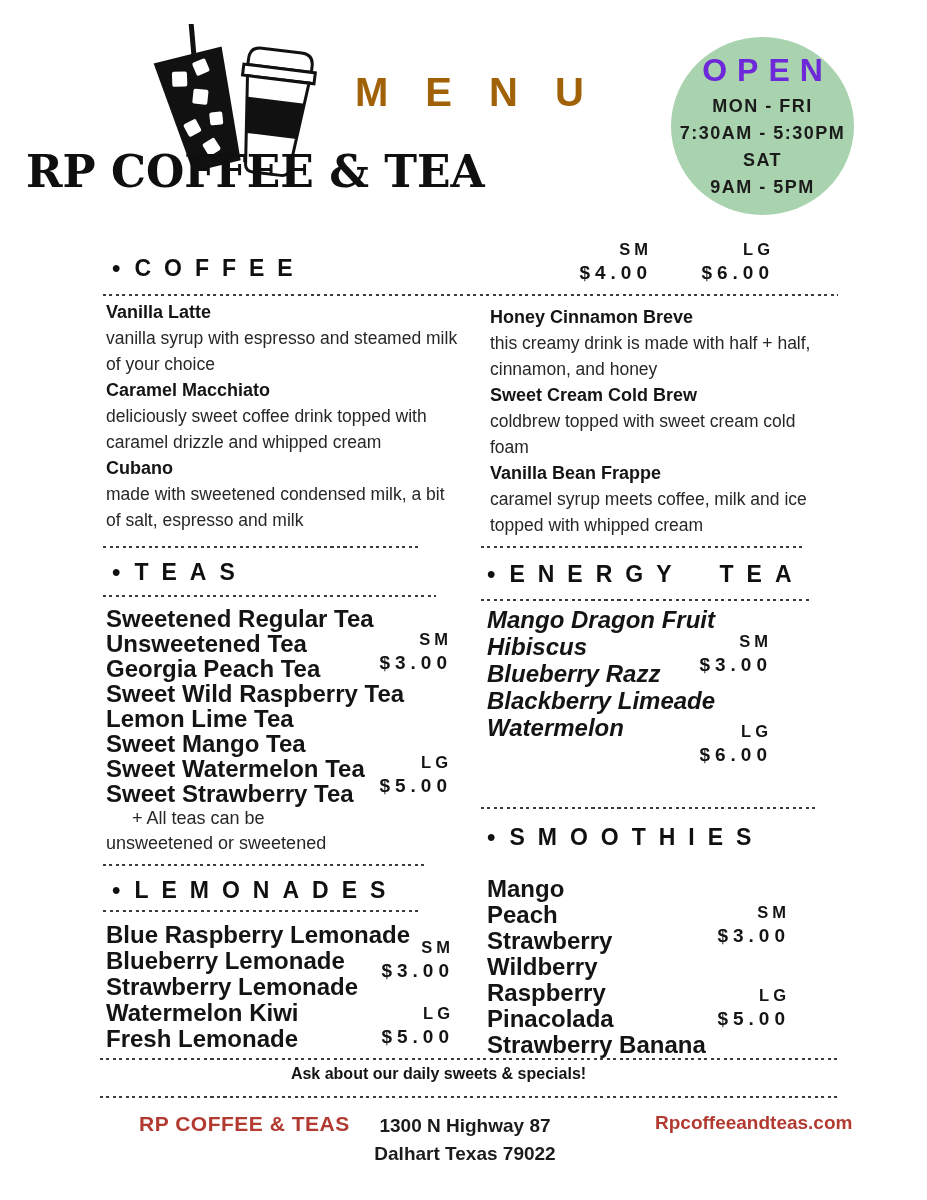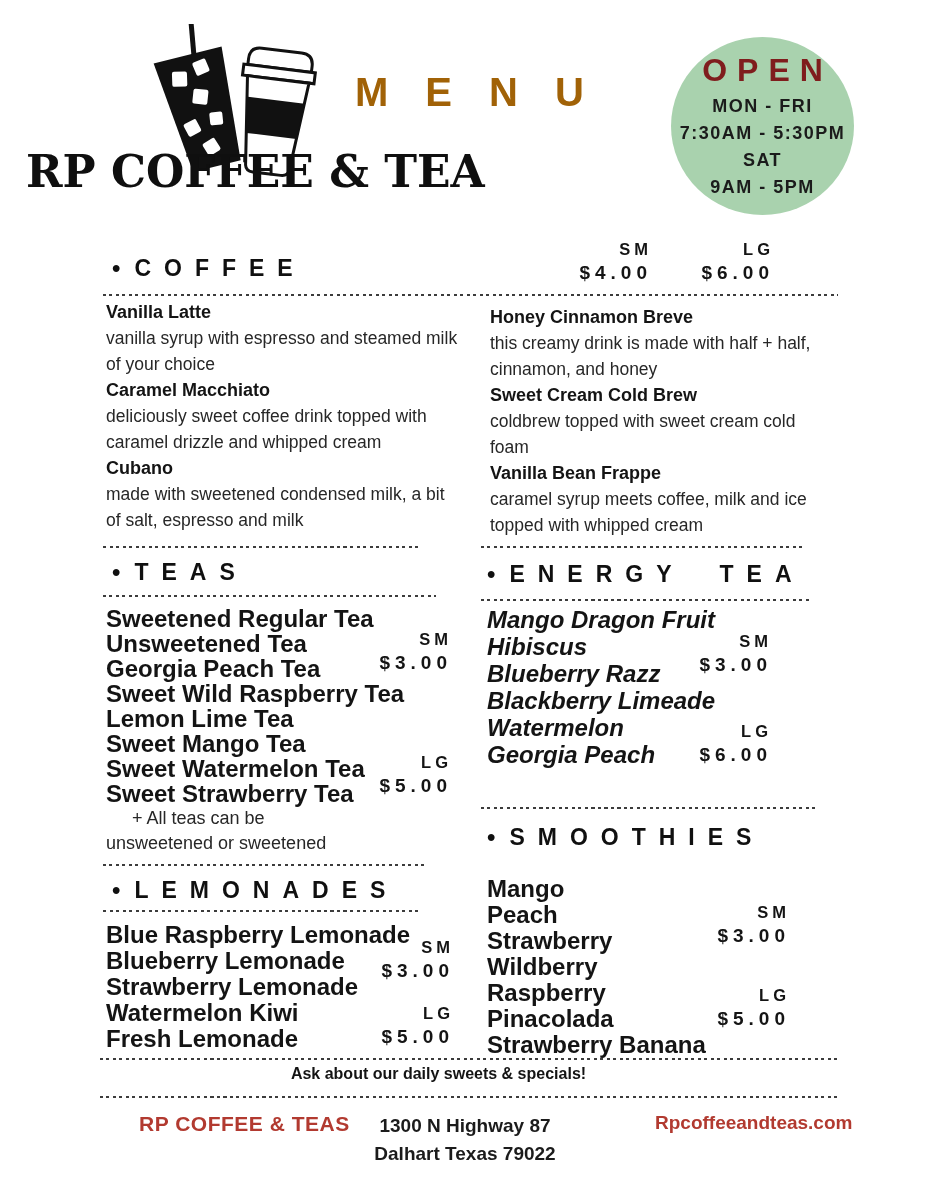--- a/index.html
+++ b/index.html
@@ -71,21 +71,21 @@
     <rect x="100" y="44" width="72" height="11" fill="#fff" stroke="#111" stroke-width="3"></rect>
     <path d="M105 55 L167 55 L158 144 Q157 150 150 150 L122 150 Q115 150 114 144 Z" fill="#fff" stroke="#111" stroke-width="3"></path>
     <path d="M108 76 L165 76 L161 112 L111 112 Z" fill="#111"></path>
   </g>
 </svg>
 
 <div class="brand-script">RP COFFEE &amp; TEA</div>
 <div class="menu-title">MENU</div>
 
 <div class="open-badge" id="open-badge" style="background: rgb(169, 210, 174);">
-  <div class="open-title" id="open-title" style="color: #7f1d1d;">OPEN</div>
+  <div class="open-title" id="open-title" style="color: #6d28d9;">OPEN</div>
   <div class="open-line">MON - FRI</div>
   <div class="open-line">7:30AM - 5:30PM</div>
   <div class="open-line">SAT</div>
   <div class="open-line">9AM - 5PM</div>
 </div>
 
 <div class="section-title" style="left:112px;top:254px;">
   <span class="bullet">•</span>
   <span>COFFEE</span>
 </div>
@@ -170,21 +170,20 @@
   <div class="size-label">LG</div>
   <div class="price-val">$5.00</div>
 </div>
 
 <div class="col lh27" style="left:487px;top:606px;width:330px;font-style:italic;">
   <div class="list-item">Mango Dragon Fruit</div>
   <div class="list-item">Hibiscus</div>
   <div class="list-item">Blueberry Razz</div>
   <div class="list-item">Blackberry Limeade</div>
   <div class="list-item">Watermelon</div>
-  <div class="list-item">Georgia Peach</div>
 </div>
 <div class="price-block" style="left:658px;top:632px;width:114px;">
   <div class="size-label">SM</div>
   <div class="price-val">$3.00</div>
 </div>
 <div class="price-block" style="left:658px;top:722px;width:114px;">
   <div class="size-label">LG</div>
   <div class="price-val">$6.00</div>
 </div>
 

